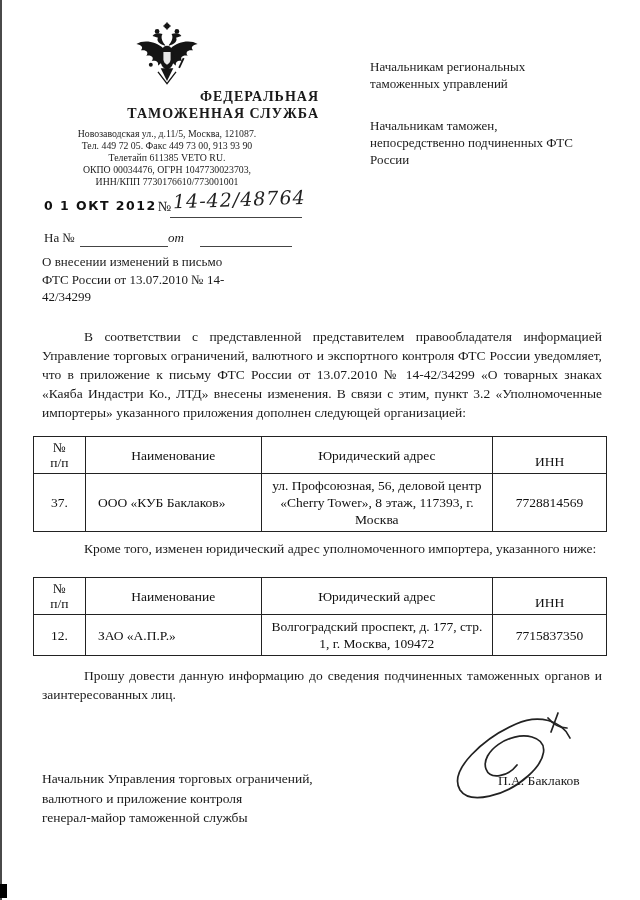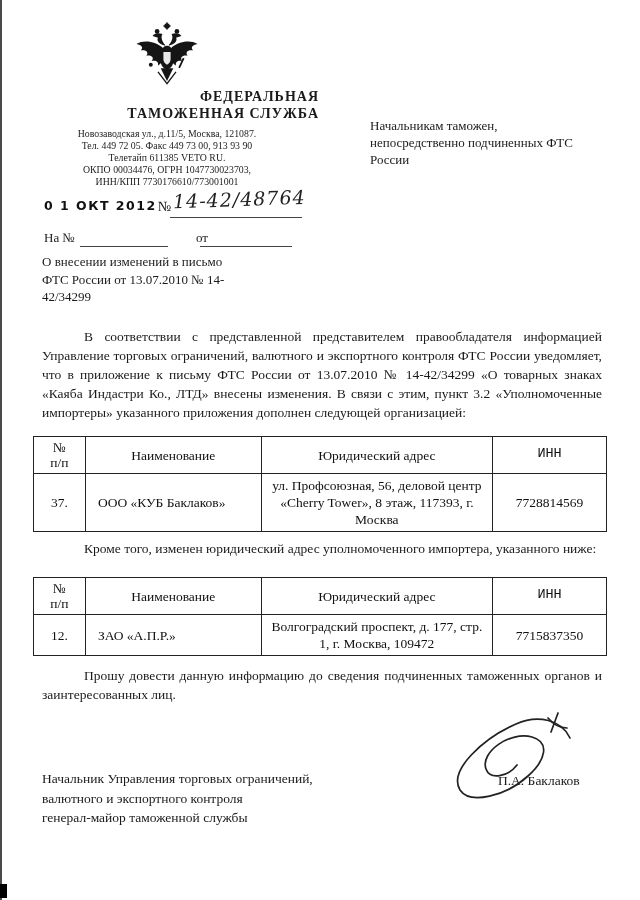--- a/index.html
+++ b/index.html
@@ -30,21 +30,21 @@
   }
   .num-sign { position:absolute; left:158px; top:199px; font-size:14px; }
   .outgoing-number {
     position:absolute; left:173px; top:188px;
     font-family:"DejaVu Serif", serif; font-style:italic; font-size:19px;
     letter-spacing:1px; transform:rotate(-2deg); color:#222; white-space:nowrap;
   }
   .rule { position:absolute; border-bottom:1px solid #444; height:1px; }
   .rule-number { left:170px; top:217px; width:132px; }
   .ref-na  { position:absolute; left:44px;  top:230px; font-size:13px; }
-  .ref-ot  { position:absolute; left:196px; top:230px; font-size:13px; }
+  .ref-ot  { position:absolute; left:168px; top:230px; font-size:13px;font-style:italic; }
   .rule-na { left:80px;  top:246px; width:88px; }
   .rule-ot { left:200px; top:246px; width:92px; }
 
   
   .addressee { position:absolute; left:370px; width:208px; font-size:13px; line-height:17px; }
   .addressee-1 { top:58px; }
   .addressee-2 { top:117px; }
 
   
   .subject { position:absolute; left:42px; top:253px; width:196px; font-size:13px; line-height:17.5px; }
@@ -61,21 +61,21 @@
   
   .doc-table {
     position:absolute; left:33px; width:574px;
     border-collapse:collapse; font-size:13.5px; line-height:17px; color:#111;
   }
   .table-1 { top:436px; }
   .table-2 { top:577px; }
   .doc-table th, .doc-table td { border:1px solid #222; padding:3px 4px; }
   .doc-table th { font-weight:normal; text-align:center; vertical-align:middle; height:34px; }
   .doc-table th.th-num { word-spacing:60px; line-height:15px; }
-  .doc-table th.va-top { vertical-align:top; padding-top:8px;font-family:Liberation Mono, monospace; }
+  .doc-table th.va-top { vertical-align:top; padding-top:16px; }
   .doc-table td { text-align:center; vertical-align:middle; }
   .doc-table td.cell-name { text-align:left; padding-left:12px; }
 
   
   .sig-title { position:absolute; left:42px; top:737px; width:370px; font-size:13.5px; line-height:19.5px;margin-top:32px; }
   .sig-scribble { position:absolute; left:420px; top:706px; width:175px; height:112px; }
   .sig-name { position:absolute; left:498px; top:773px; font-size:13.5px; white-space:nowrap; }
 </style>
 </head>
 <body>
@@ -123,20 +123,21 @@
   <div class="date-stamp">0 1 ОКТ 2012</div>
   <div class="num-sign">№</div>
   <div class="outgoing-number">14-42/48764</div>
   <div class="rule rule-number"></div>
 
   <div class="ref-na">На №</div>
   <div class="rule rule-na"></div>
   <div class="ref-ot">от</div>
   <div class="rule rule-ot"></div>
 
+  <div class="addressee addressee-1">Начальникам региональных таможенных управлений</div>
   <div class="addressee addressee-2">Начальникам таможен, непосредственно подчиненных ФТС России</div>
 
   <div class="subject">О внесении изменений в письмо ФТС России от 13.07.2010 № 14-42/34299</div>
 
   <div class="para para-1">В соответствии с представленной представителем правообладателя информацией Управление торговых ограничений, валютного и экспортного контроля ФТС России уведомляет, что в приложение к письму ФТС России от 13.07.2010 № 14-42/34299 «О товарных знаках «Каяба Индастри Ко., ЛТД» внесены изменения. В связи с этим, пункт 3.2 «Уполномоченные импортеры» указанного приложения дополнен следующей организацией:</div>
 
   <table class="doc-table table-1">
     <colgroup>
         <col style="width:52px">
         <col style="width:176px">
@@ -185,21 +186,21 @@
         <td>Волгоградский проспект, д. 177, стр. 1, г. Москва, 109472</td>
         <td>7715837350</td>
       </tr>
     </tbody>
   </table>
 
   <div class="para para-3">Прошу довести данную информацию до сведения подчиненных таможенных органов и заинтересованных лиц.</div>
 
   <div class="sig-title">
     <div>Начальник Управления торговых ограничений,</div>
-    <div>валютного и экспортного контроля</div>
+    <div>валютного и приложение контроля</div>
     <div>генерал-майор таможенной службы</div>
   </div>
 
   <div class="sig-scribble">
     <svg viewBox="0 0 175 112" width="175" height="112" aria-hidden="true">
       <g fill="none" stroke="#222" stroke-width="1.7" stroke-linecap="round">
         <path d="M150 32 C142 14 118 8 96 18 C64 32 28 64 40 84 C50 99 86 90 108 70 C126 54 130 36 112 31 C90 25 60 46 66 63 C70 74 88 71 97 59"></path>
         <path d="M128 12 C133 18 140 22 147 22"></path>
         <path d="M138 7 L131 26"></path>
       </g>

